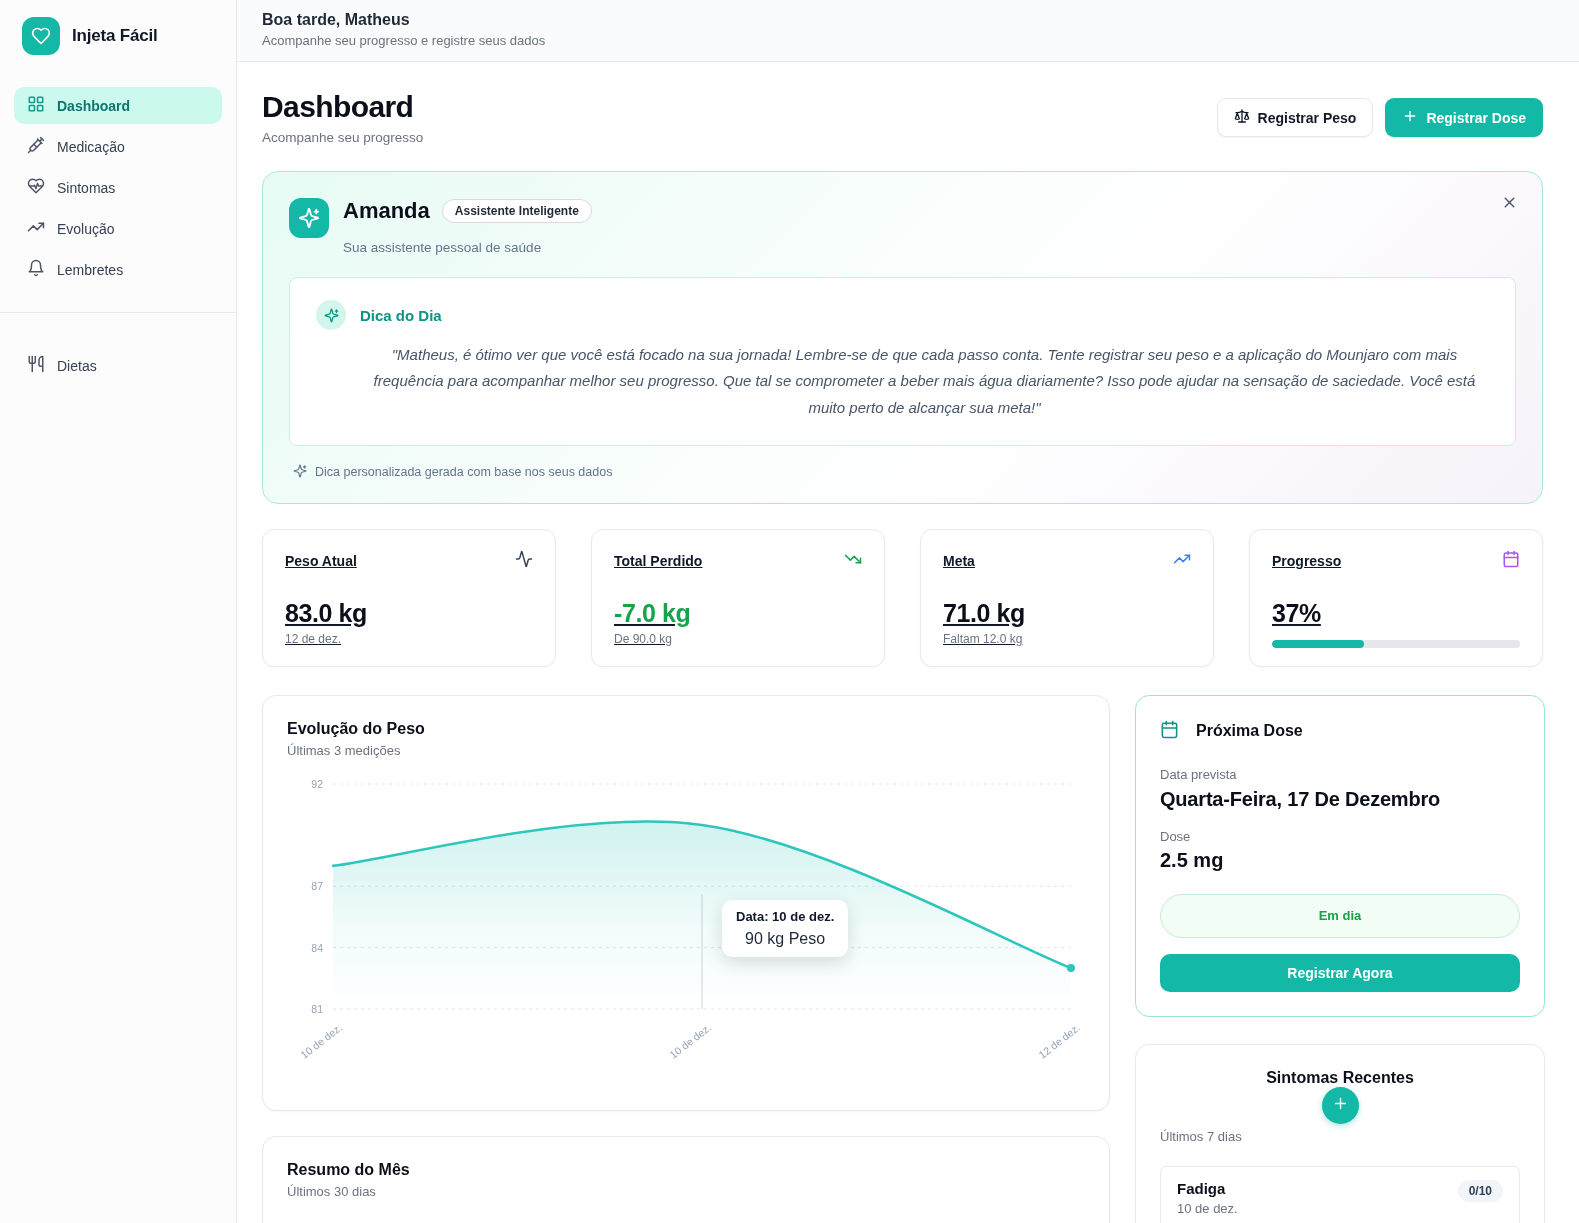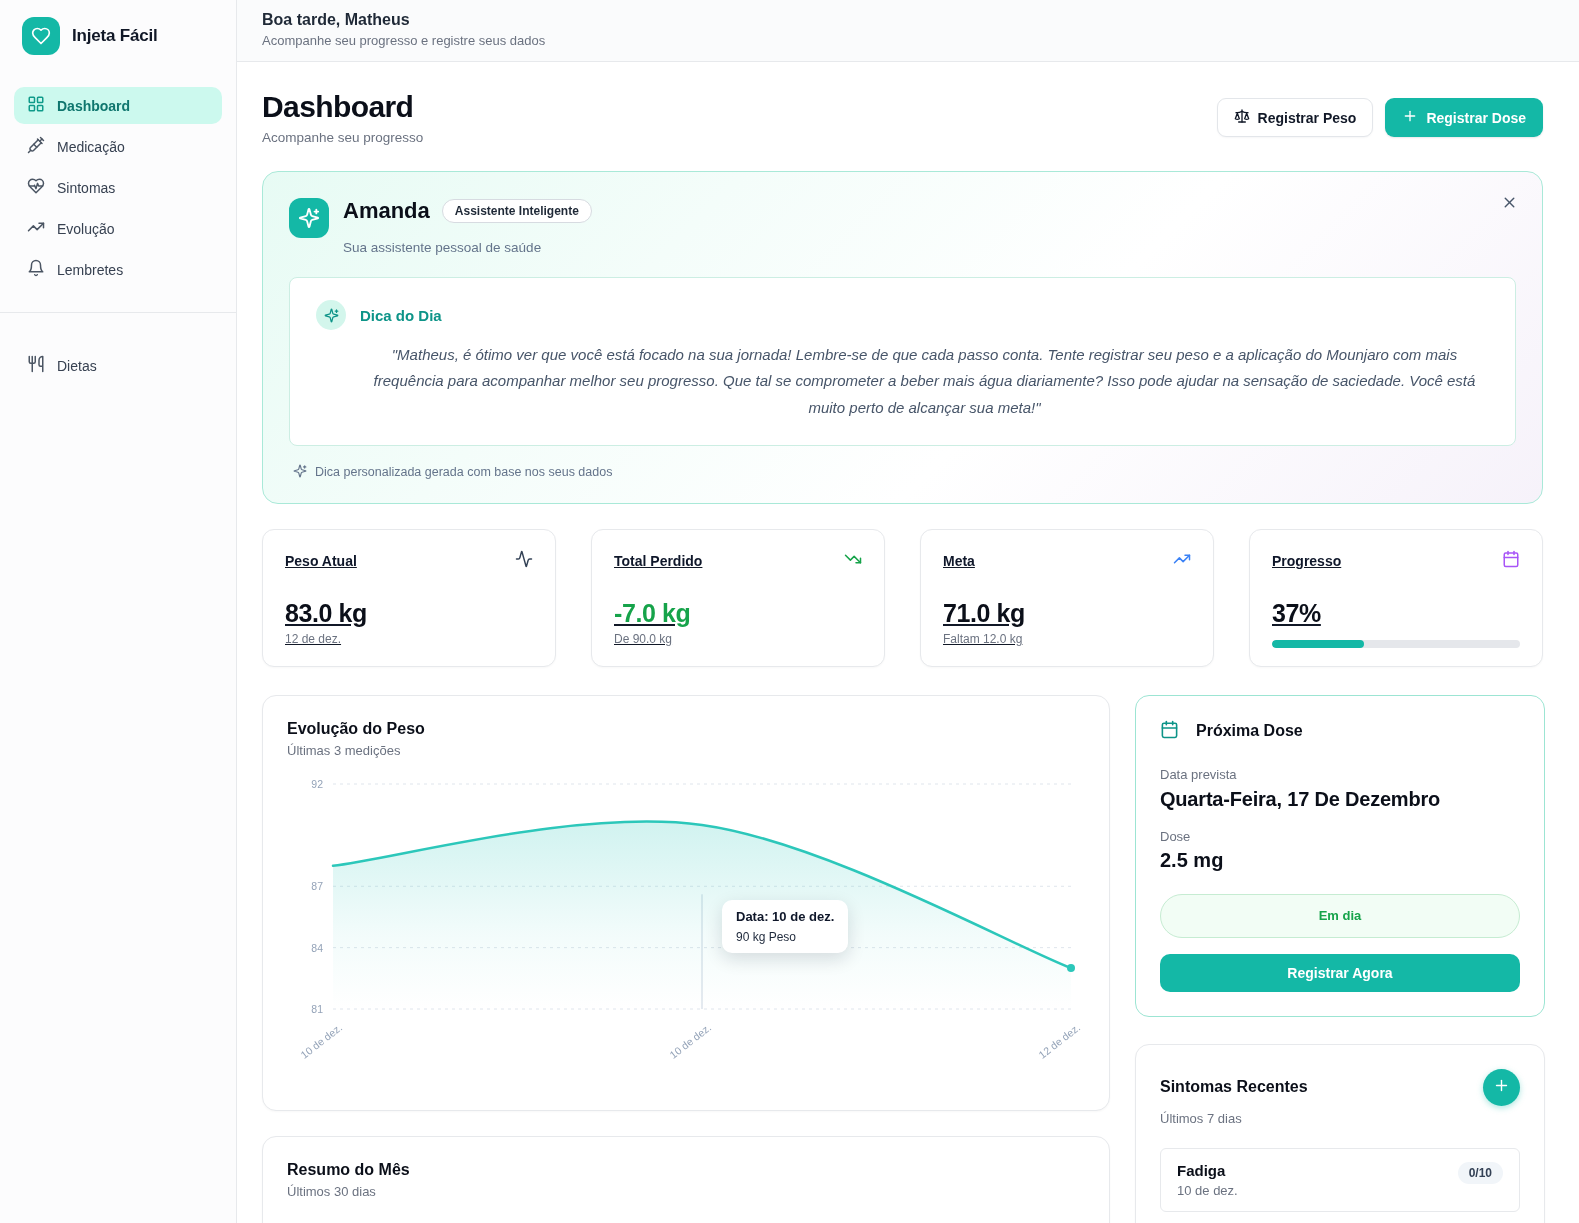--- a/index.html
+++ b/index.html
@@ -72,39 +72,39 @@
   
   .mid { display:grid; grid-template-columns:1fr 410px; gap:25px; align-items:start; }
   .card { background:#fff; border:1px solid #e7e9ec; border-radius:14px; box-shadow:0 1px 2px rgba(16,24,40,.03); }
   .chart-card { padding:24px; }
   .card-title { font-size:16px; font-weight:700; color:#0b0f19; }
   .card-sub { font-size:13px; color:#6b7280; margin-top:5px; }
   .chart-body { position:relative; margin-top:12px; }
   .tick { fill:#94a3b8; font-size:10.5px; font-family:"Liberation Sans",sans-serif; }
   .chart-tooltip { position:absolute; background:#fff; border-radius:10px; box-shadow:0 6px 18px rgba(15,23,42,.14); padding:9px 14px; min-width:112px; }
   .chart-tooltip .tt1 { font-size:13px; font-weight:700; color:#0f172a; }
-  .chart-tooltip .tt2 { font-size:12px; color:#1e293b; margin-top:6px; }
+  .chart-tooltip .tt2 { font-size:16px; color:#1e293b; margin-top:6px;text-align:center; }
 
   .right-col { display:flex; flex-direction:column; gap:27px; }
 
   
   .dose-card { border:1px solid #9ce5d3; border-radius:14px; padding:24px; background:#fff; }
   .dose-head { display:flex; align-items:center; gap:17px; }
   .dose-head svg { width:19px; height:19px; color:#0d9488; }
   .field-label { font-size:13px; color:#6b7280; }
   .dose-date-label { margin-top:24px; }
   .dose-date { font-size:20px; font-weight:800; color:#0b0f19; margin-top:6px; letter-spacing:-0.2px; }
   .dose-amt-label { margin-top:18px; }
   .dose-amt { font-size:20px; font-weight:800; color:#0b0f19; margin-top:5px; }
   .dose-status { margin-top:22px; height:44px; border:1px solid #c6ecd2; background:#f2fdf5; color:#16a34a; border-radius:999px; font-size:13px; font-weight:600; display:flex; align-items:center; justify-content:center; }
   .dose-btn { margin-top:16px; width:100%; height:38px; border:none; border-radius:10px; background:#14b8a6; color:#fff; font-size:14px; font-weight:700; cursor:pointer; font-family:inherit; }
 
   
   .symptoms-card { padding:24px; }
-  .sym-head { display:flex; justify-content:space-between; align-items:center; }
+  .sym-head { display:flex; justify-content:space-between; align-items:center;flex-direction:column; }
   .sym-add { width:37px; height:37px; border-radius:50%; background:#14b8a6; color:#fff; border:none; display:flex; align-items:center; justify-content:center; cursor:pointer; box-shadow:0 2px 6px rgba(20,184,166,.35); }
   .sym-add svg { width:17px; height:17px; }
   .sym-item { margin-top:22px; border:1px solid #e7e9ec; border-radius:6px; padding:13px 16px; display:flex; justify-content:space-between; align-items:flex-start; }
   .sym-name { font-size:15px; font-weight:700; color:#0b0f19; }
   .sym-date { font-size:13px; color:#6b7280; margin-top:4px; }
   .sym-score { font-size:12px; font-weight:600; color:#334155; background:#f1f5f9; border-radius:999px; padding:4px 11px; }
 
   .resume-card { margin-top:25px; padding:24px; height:170px; }
 
   svg.ic { fill:none; stroke:currentColor; stroke-width:2; stroke-linecap:round; stroke-linejoin:round; }

